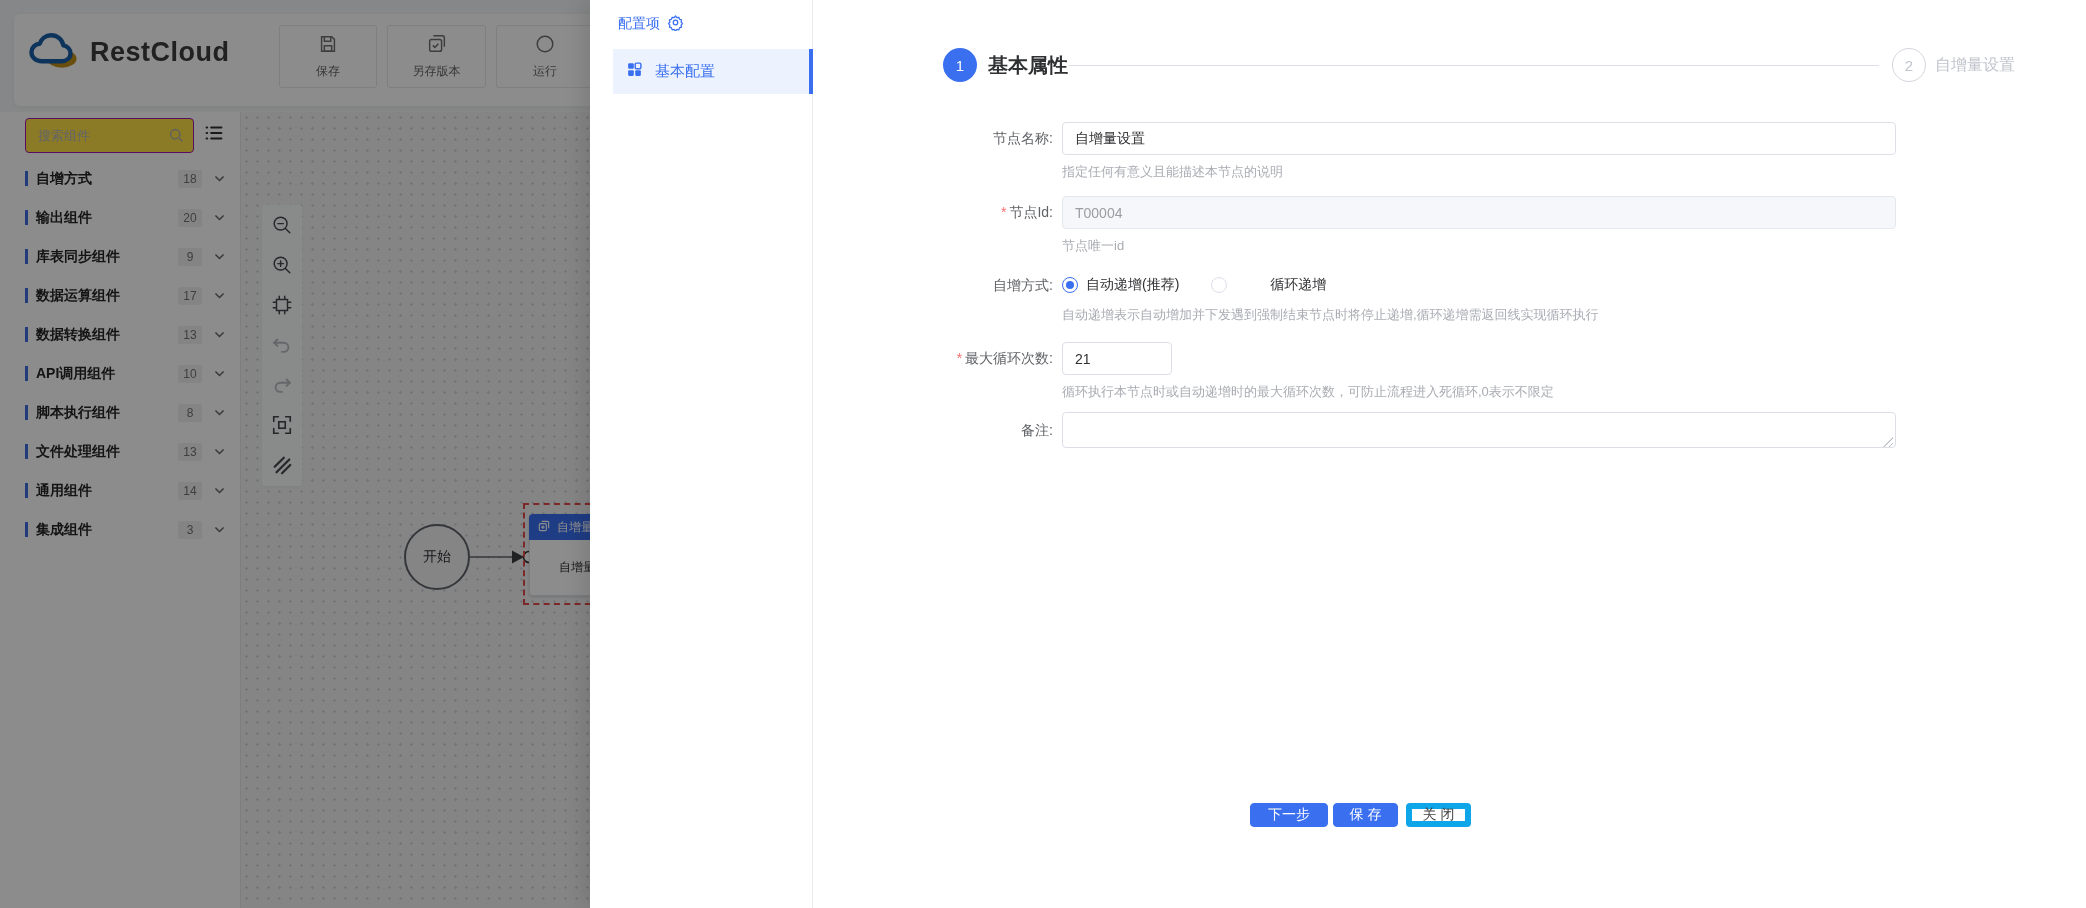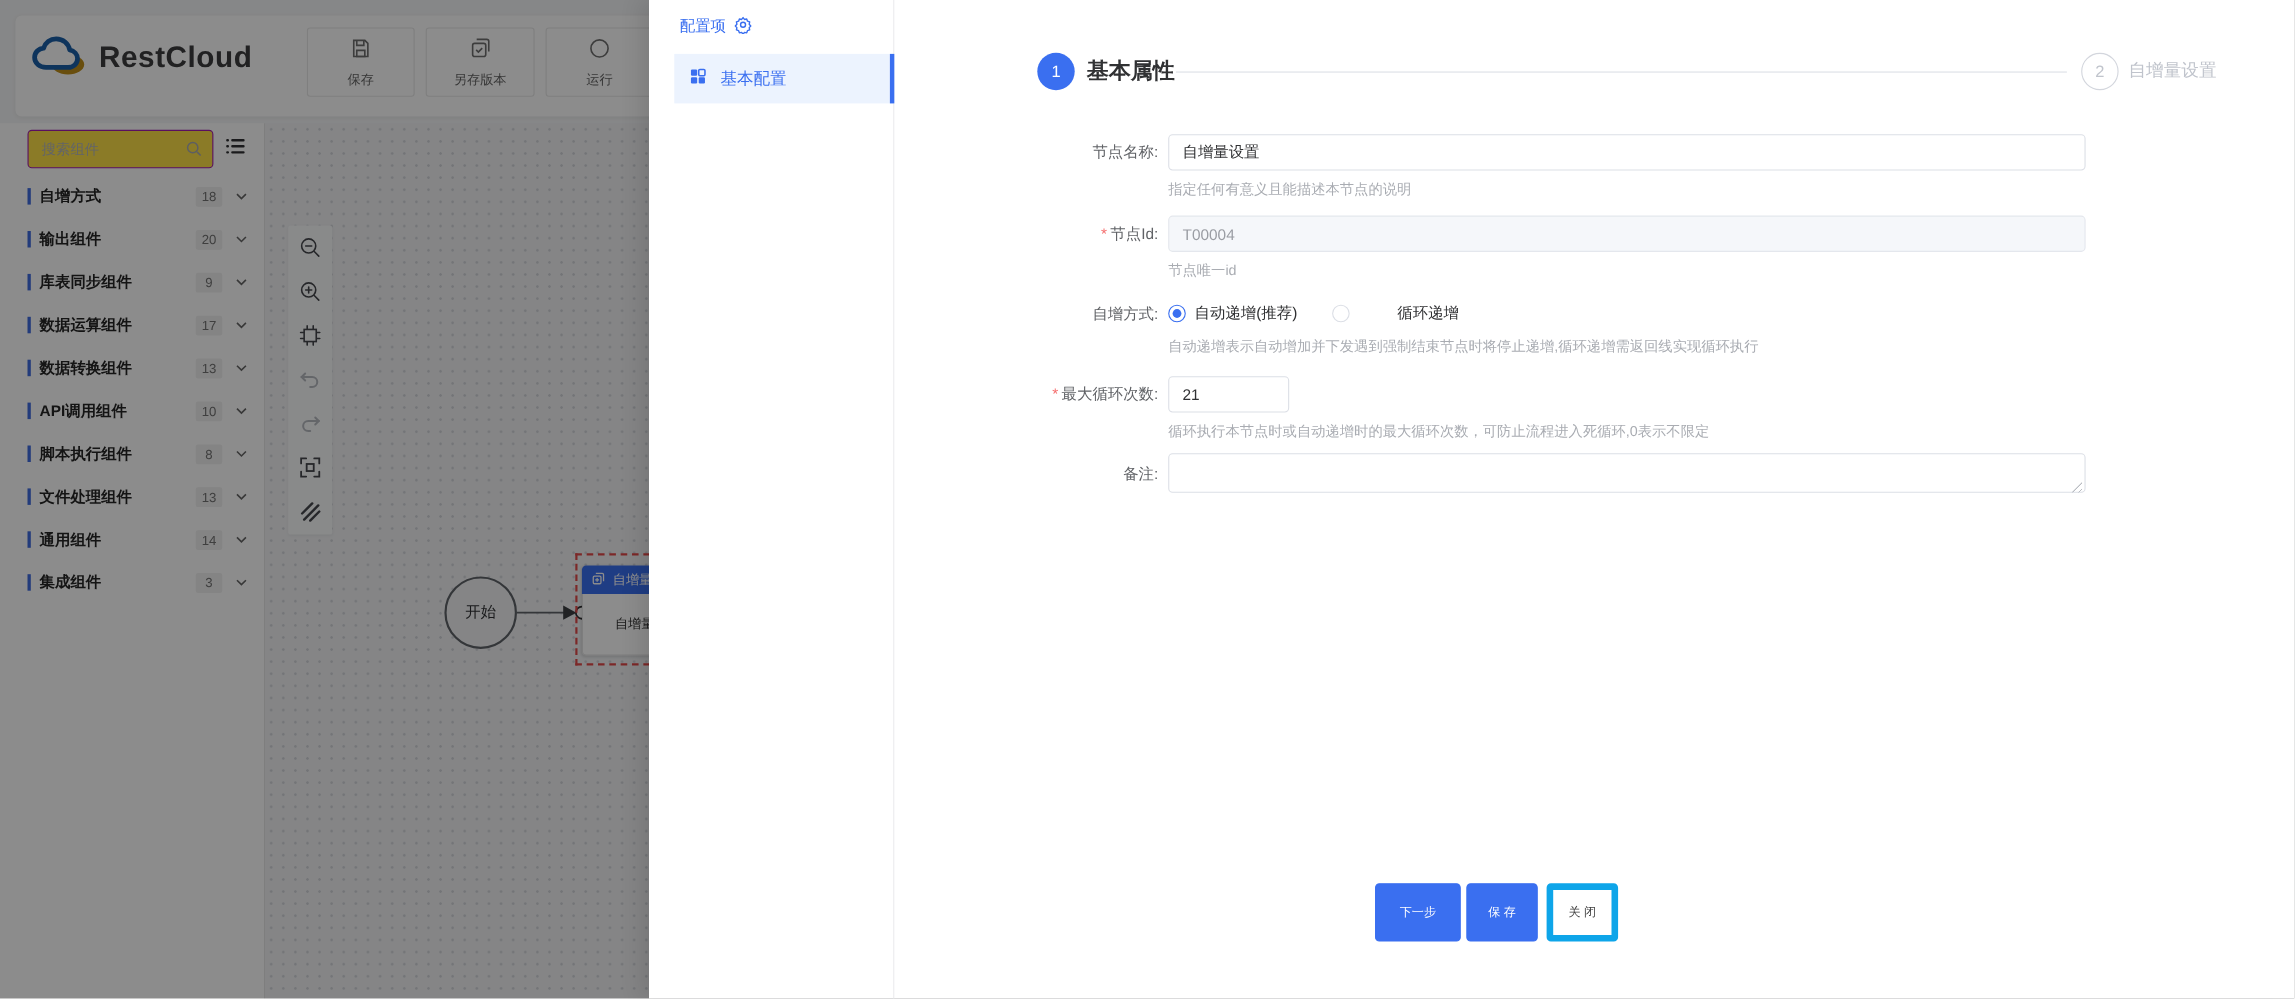--- a/index.html
+++ b/index.html
@@ -94,21 +94,21 @@
   .radio.checked .rdot::after { content:""; position:absolute; left:3px; top:3px; width:8px; height:8px; border-radius:50%; background:#3a6ff0; }
   .rlabel { margin-left:8px; font-size:14px; color:#303133;text-align:center; }
   .remark-wrap { position:relative; }
   .tarea { width:834px; height:36px; border:1px solid #dcdfe6; border-radius:4px; padding:6px 12px; font-size:14px; color:#303133;
            outline:none; resize:none; font-family:"Liberation Sans","DejaVu Sans",sans-serif; }
   .resize-corner { position:absolute; right:3px; bottom:5px; width:10px; height:10px;
                    background:repeating-linear-gradient(135deg, transparent 0 3px, #b9bcc2 3px 4px);
                    clip-path:polygon(100% 0, 100% 100%, 0 100%); pointer-events:none; }
 
   
-  .fbtn { position:absolute; top:803px; height:53px; border-radius:4px; font-size:11px; display:flex; align-items:center; justify-content:center;
+  .fbtn { position:absolute; top:803px; height:24px; border-radius:4px; font-size:14px; display:flex; align-items:center; justify-content:center;
           cursor:pointer; font-family:"Liberation Sans","DejaVu Sans",sans-serif; }
   .fbtn.primary { background:#3a6ff0; color:#fff; border:1px solid #3a6ff0; }
   .fbtn.plain { background:#fff; color:#3e3e3e; border:6px solid #0ea5e9; }
   .btn-next { left:437px; width:78px; }
   .btn-save { left:520px; width:65px; }
   .btn-close { left:593px; width:65px; }
 </style>
 </head>
 <body>
 

